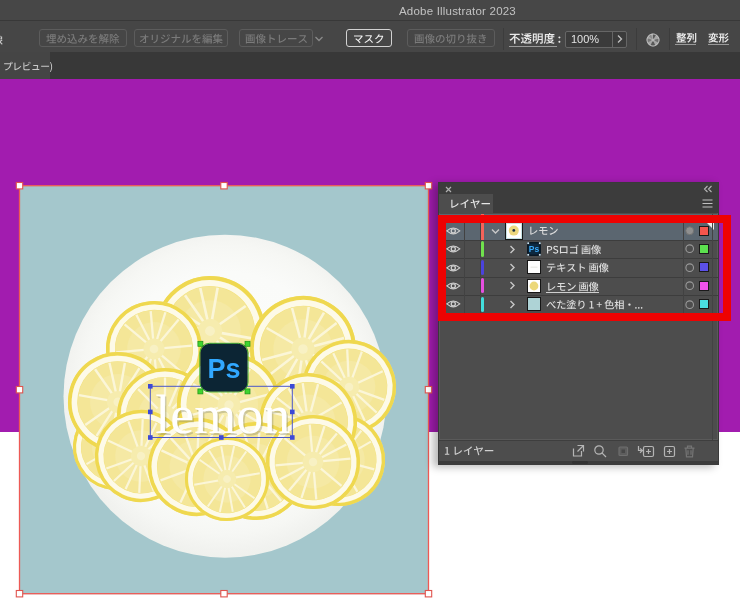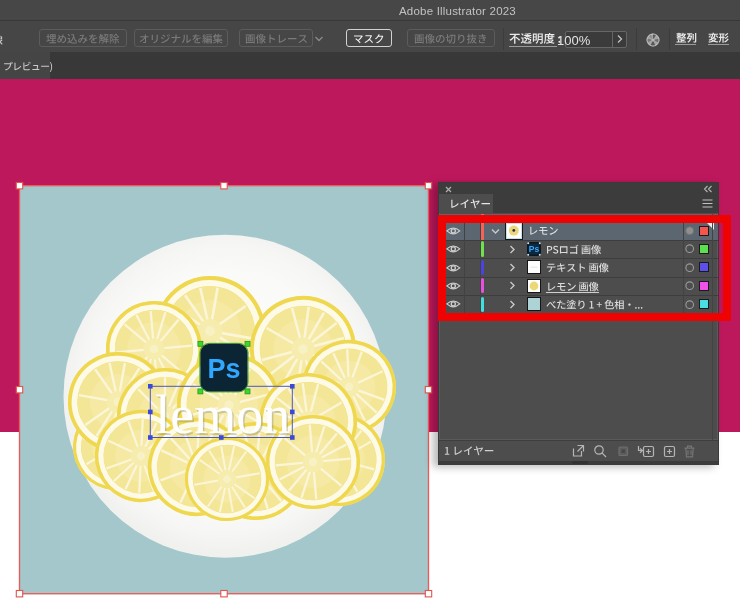--- a/index.html
+++ b/index.html
@@ -1,19 +1,19 @@
 <!DOCTYPE html>
 <html><head><meta charset="utf-8"><style>
 html,body{margin:0;padding:0;width:740px;height:605px;overflow:hidden;
  font-family:"Liberation Sans",sans-serif;}
 *{box-sizing:border-box}
 .abs{position:absolute}
 </style></head>
 <body>
-<div class="abs" style="left:0;top:0;width:740px;height:432px;background:#be185d">
+<div class="abs" style="left:0;top:0;width:740px;height:432px;background:#a21caf">
     <div class="abs" style="left:0;top:0;width:740px;height:21px;background:#474747;border-bottom:1px solid #383838"></div>
     <div class="abs" style="left:399px;top:4.5px;font-size:11.5px;color:#c2c2c2;letter-spacing:0.2px">Adobe Illustrator 2023</div>
     <div class="abs" style="left:0;top:21px;width:740px;height:31px;background:#464646"></div>
     <svg width="14" height="17" viewBox="0 0 14 17" style="position:absolute;left:-9px;top:32px;">
       <g transform="translate(0,12.2)">
         <g fill="#cccccc" transform="scale(0.012000,-0.012000)">
           <path transform="translate(0)" d="M466 843 557 827Q517 755 460 683Q403 611 324 549Q313 563 292 579Q272 595 256 603Q305 638 346 679Q386 720 417 762Q447 805 466 843ZM483 781H716V711H427ZM421 579V482H837V579ZM335 645H928V415H335ZM582 617H667V451H582ZM591 475 664 445Q623 406 567 370Q511 335 450 305Q389 275 330 254Q325 262 315 274Q306 286 296 298Q286 310 277 318Q335 334 393 358Q452 382 504 412Q556 442 591 475ZM479 355 541 394Q600 353 636 302Q672 252 689 198Q706 145 707 96Q708 47 694 9Q680 -30 655 -50Q632 -69 609 -77Q586 -84 554 -85Q539 -85 519 -84Q500 -84 479 -83Q479 -66 474 -43Q468 -20 457 -2Q480 -4 501 -5Q522 -6 536 -6Q554 -6 567 -3Q581 0 592 12Q612 28 619 66Q626 104 616 155Q606 206 573 258Q540 311 479 355ZM574 325 628 289Q594 257 543 224Q492 191 436 162Q380 133 330 114Q323 128 310 146Q297 164 285 176Q334 190 389 214Q444 239 494 268Q543 297 574 325ZM625 220 686 178Q644 134 582 90Q520 46 450 8Q381 -30 318 -55Q309 -39 295 -19Q281 1 267 14Q314 29 365 51Q416 74 465 102Q513 130 555 160Q596 191 625 220ZM895 389 960 333Q922 300 877 267Q831 233 793 210L739 261Q764 277 792 299Q820 322 848 346Q875 369 895 389ZM723 460Q743 367 776 283Q810 200 860 135Q909 70 974 32Q964 24 952 10Q941 -3 930 -17Q919 -31 912 -43Q843 4 791 77Q739 150 704 244Q669 339 646 446ZM687 781H707L724 787L781 746Q756 703 722 658Q688 614 656 582Q647 595 631 612Q615 628 603 638Q627 664 651 700Q675 737 687 766ZM223 840 310 815Q282 728 243 642Q205 555 159 478Q113 401 62 342Q59 353 50 372Q42 391 33 410Q23 429 15 441Q58 490 96 554Q135 618 168 692Q200 765 223 840ZM143 582 230 670 233 668V-84H143Z"></path>
         </g>
       </g>
     </svg>
@@ -92,21 +92,21 @@
           <path transform="translate(0)" d="M66 779H935V669H66ZM551 456 634 526Q675 496 722 462Q769 428 816 391Q862 354 903 319Q943 284 970 255L880 172Q855 202 816 238Q777 274 732 313Q687 351 640 388Q594 425 551 456ZM517 739 636 697Q579 592 500 493Q421 393 323 309Q225 225 110 165Q102 180 88 198Q75 215 62 233Q48 250 36 262Q117 300 190 354Q263 408 325 471Q387 535 436 603Q485 671 517 739ZM441 509 559 626V625V-85H441Z"></path>
           <path transform="translate(1000)" d="M260 456V91H157V356H41V456ZM260 134Q291 83 347 58Q404 34 483 31Q528 29 590 28Q652 28 721 29Q789 30 855 32Q920 35 970 39Q964 27 958 8Q951 -11 945 -31Q940 -50 937 -66Q892 -68 832 -70Q773 -71 709 -72Q646 -72 587 -71Q527 -70 483 -69Q390 -65 325 -39Q261 -13 215 45Q184 15 151 -16Q118 -46 81 -78L29 28Q61 50 98 77Q134 105 167 134ZM46 761 128 821Q157 799 188 771Q219 742 245 714Q271 686 287 661L199 594Q185 618 160 648Q135 678 105 708Q75 737 46 761ZM315 665H956V585H315ZM390 410H717V330H390ZM719 330H864V254H719ZM584 763H686V429H584ZM564 624 639 594Q606 548 558 506Q510 464 455 430Q400 396 345 375Q334 393 315 415Q297 438 281 451Q335 468 389 494Q443 521 489 554Q535 588 564 624ZM703 620Q732 587 776 556Q820 526 872 502Q925 478 977 465Q961 451 943 427Q925 404 914 386Q860 406 808 438Q755 470 710 510Q665 550 634 594ZM835 330H933Q933 330 933 316Q932 303 930 294Q924 209 913 166Q903 122 886 105Q871 91 854 85Q837 79 816 78Q797 76 764 76Q731 76 694 78Q693 97 686 119Q679 141 669 158Q702 156 730 155Q759 154 772 154Q784 154 791 155Q799 157 804 162Q815 171 822 207Q829 242 835 318ZM852 833 918 763Q862 751 796 742Q729 734 657 728Q585 722 512 718Q439 714 371 713Q370 728 363 750Q356 772 349 787Q415 789 485 793Q555 796 622 802Q689 808 748 816Q807 823 852 833ZM502 388H600Q595 328 583 278Q571 228 546 187Q521 146 477 115Q434 84 364 62Q357 80 341 104Q324 127 309 141Q368 158 404 181Q440 205 460 235Q480 265 489 304Q497 342 502 388ZM693 410H787Q778 361 766 308Q754 255 744 217L654 230Q664 267 675 317Q686 366 693 410Z"></path>
           <path transform="translate(2000)" d="M129 790H416V181H129V279H317V693H129ZM130 538H357V442H130ZM556 806H871V706H556ZM556 566H871V469H556ZM553 327H870V230H553ZM72 790H172V92H72ZM831 806H938V40Q938 -4 927 -28Q916 -53 888 -66Q860 -79 816 -82Q772 -86 709 -86Q707 -71 701 -52Q695 -33 687 -14Q680 5 671 18Q700 17 728 17Q755 17 777 17Q799 17 807 17Q821 17 826 23Q831 28 831 40ZM492 806H598V445Q598 380 590 308Q583 235 561 162Q540 89 498 23Q456 -43 388 -94Q380 -83 365 -69Q350 -55 335 -42Q319 -29 307 -22Q371 25 408 82Q445 139 463 201Q482 263 487 325Q492 387 492 445Z"></path>
           <path transform="translate(3000)" d="M244 566H943V480H244ZM253 274H809V189H253ZM386 638H488V403H688V638H793V321H386ZM781 274H802L821 278L888 244Q847 164 783 106Q718 49 635 10Q552 -28 456 -52Q360 -75 256 -88Q250 -69 237 -42Q224 -15 211 2Q306 10 395 29Q484 47 560 78Q636 109 693 154Q750 199 781 260ZM451 207Q496 148 573 106Q650 64 751 39Q851 13 968 3Q957 -8 945 -25Q933 -42 922 -59Q912 -76 905 -90Q783 -74 680 -41Q577 -8 496 45Q414 98 358 173ZM475 847H587V700H475ZM166 754H949V658H166ZM114 754H216V471Q216 410 213 338Q209 266 198 190Q187 115 166 44Q146 -27 112 -85Q103 -76 87 -64Q70 -53 54 -42Q37 -31 24 -26Q55 27 73 91Q91 154 100 221Q109 287 111 352Q114 416 114 471Z"></path>
           <path transform="translate(4226)" d="M156 373Q120 373 96 398Q72 423 72 461Q72 499 96 524Q120 549 156 549Q192 549 216 524Q240 499 240 461Q240 423 216 398Q192 373 156 373ZM156 -14Q120 -14 96 12Q72 37 72 75Q72 114 96 139Q120 163 156 163Q192 163 216 139Q240 114 240 75Q240 37 216 12Q192 -14 156 -14Z"></path>
         </g>
       </g>
     </svg>
     <div class="abs" style="left:509px;top:45.5px;width:48px;border-bottom:1px solid #9a9a9a"></div>
     <div class="abs" style="left:565px;top:30.5px;width:62px;height:17px;background:#3b3b3b;border:1px solid #666666;border-radius:2px"></div>
-    <div class="abs" style="left:557px;top:33px;font-size:13px;color:#e3e3e3">100%</div>
+    <div class="abs" style="left:571px;top:33px;font-size:11px;color:#e3e3e3">100%</div>
     <div class="abs" style="left:612px;top:31px;width:1px;height:16px;background:#666666"></div>
     <svg class="abs" style="left:615px;top:34px" width="10" height="10">
       <path d="M3 1.5 L6.5 5 L3 8.5" fill="none" stroke="#c0c0c0" stroke-width="1.3"></path>
     </svg>
     <svg class="abs" style="left:646px;top:32.5px" width="15" height="15">
 <circle cx="7" cy="7" r="6.4" fill="#a6a6a6"></circle>
 <g fill="#585858">
 <path d="M7 7 L7 0.6 A6.4 6.4 0 0 1 10.2 1.5 Z"></path>
 <path d="M7 7 L13.2 5.5 A6.4 6.4 0 0 1 12.8 9.8 Z" fill="#6e6e6e"></path>
 <path d="M7 7 L9.5 12.9 A6.4 6.4 0 0 1 4.4 12.8 Z"></path>

